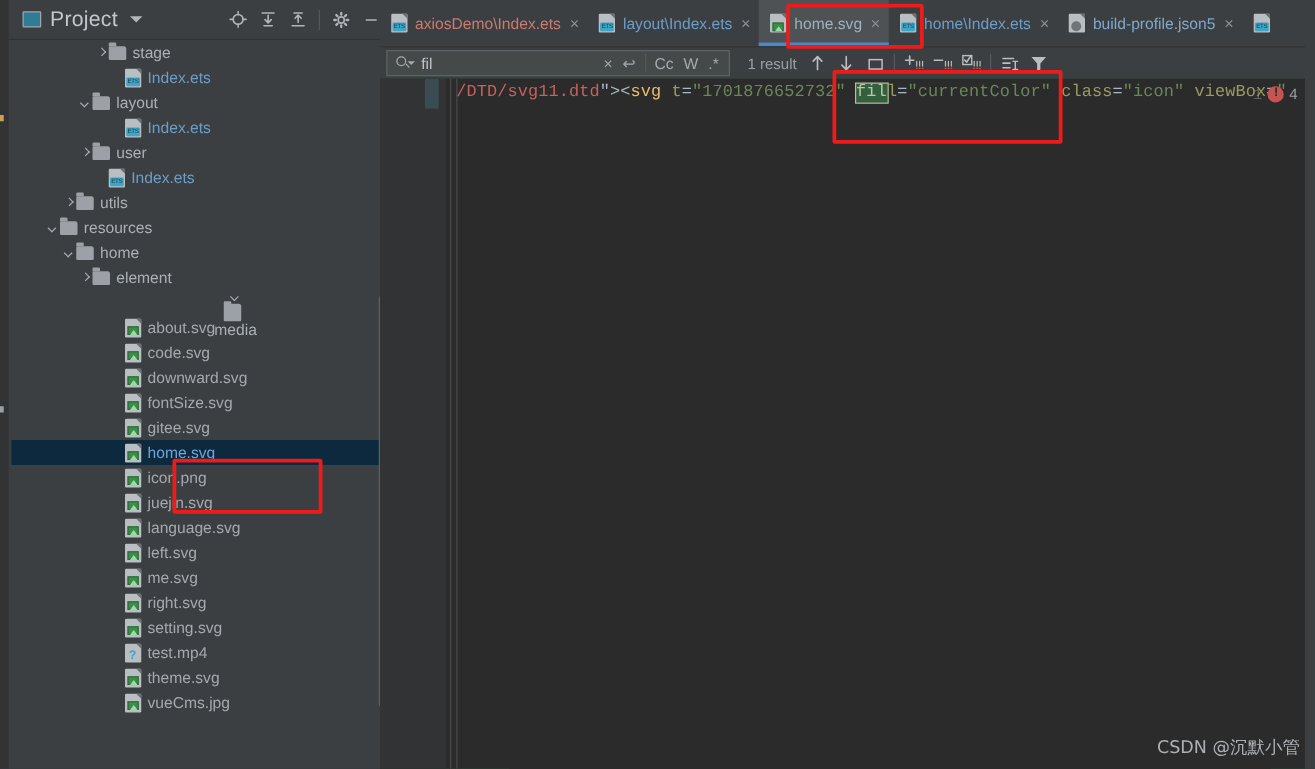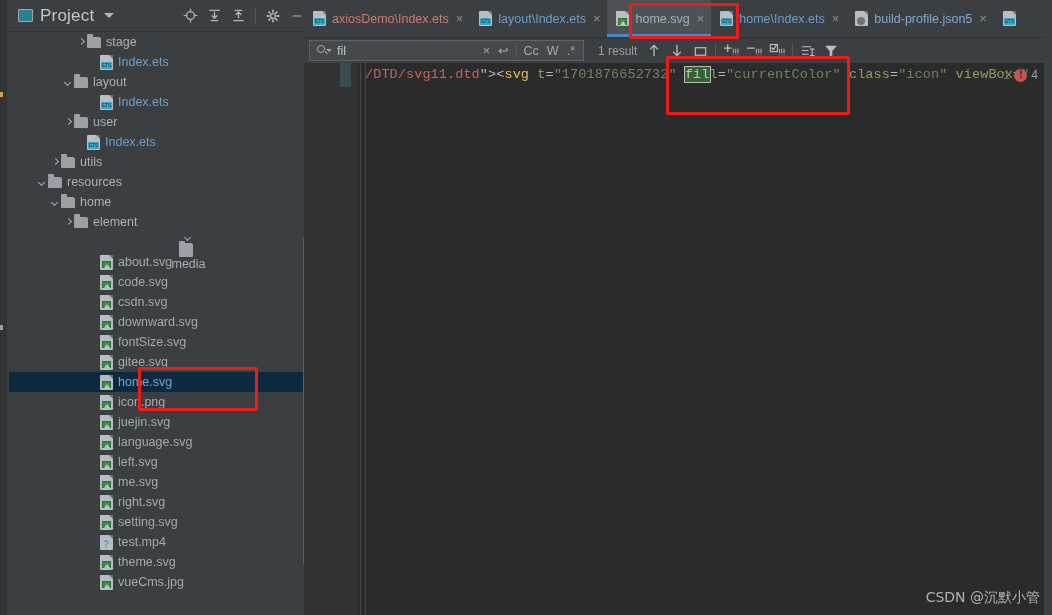--- a/index.html
+++ b/index.html
@@ -506,27 +506,20 @@
             <span class="img-badge"></span>
           </span>
           <span class="row-label asset">about.svg</span>
         </div>
         <div class="row" style="padding-left: 80px;">
           <span class="arrow "></span>
           <span class="file-ico">
             <span class="img-badge"></span>
           </span>
           <span class="row-label asset">code.svg</span>
-        </div>
-        <div class="row" style="padding-left: 80px;">
-          <span class="arrow "></span>
-          <span class="file-ico">
-            <span class="img-badge"></span>
-          </span>
-          <span class="row-label asset">csdn.svg</span>
         </div>
         <div class="row" style="padding-left: 80px;">
           <span class="arrow "></span>
           <span class="file-ico">
             <span class="img-badge"></span>
           </span>
           <span class="row-label asset">downward.svg</span>
         </div>
         <div class="row" style="padding-left: 80px;">
           <span class="arrow "></span>

